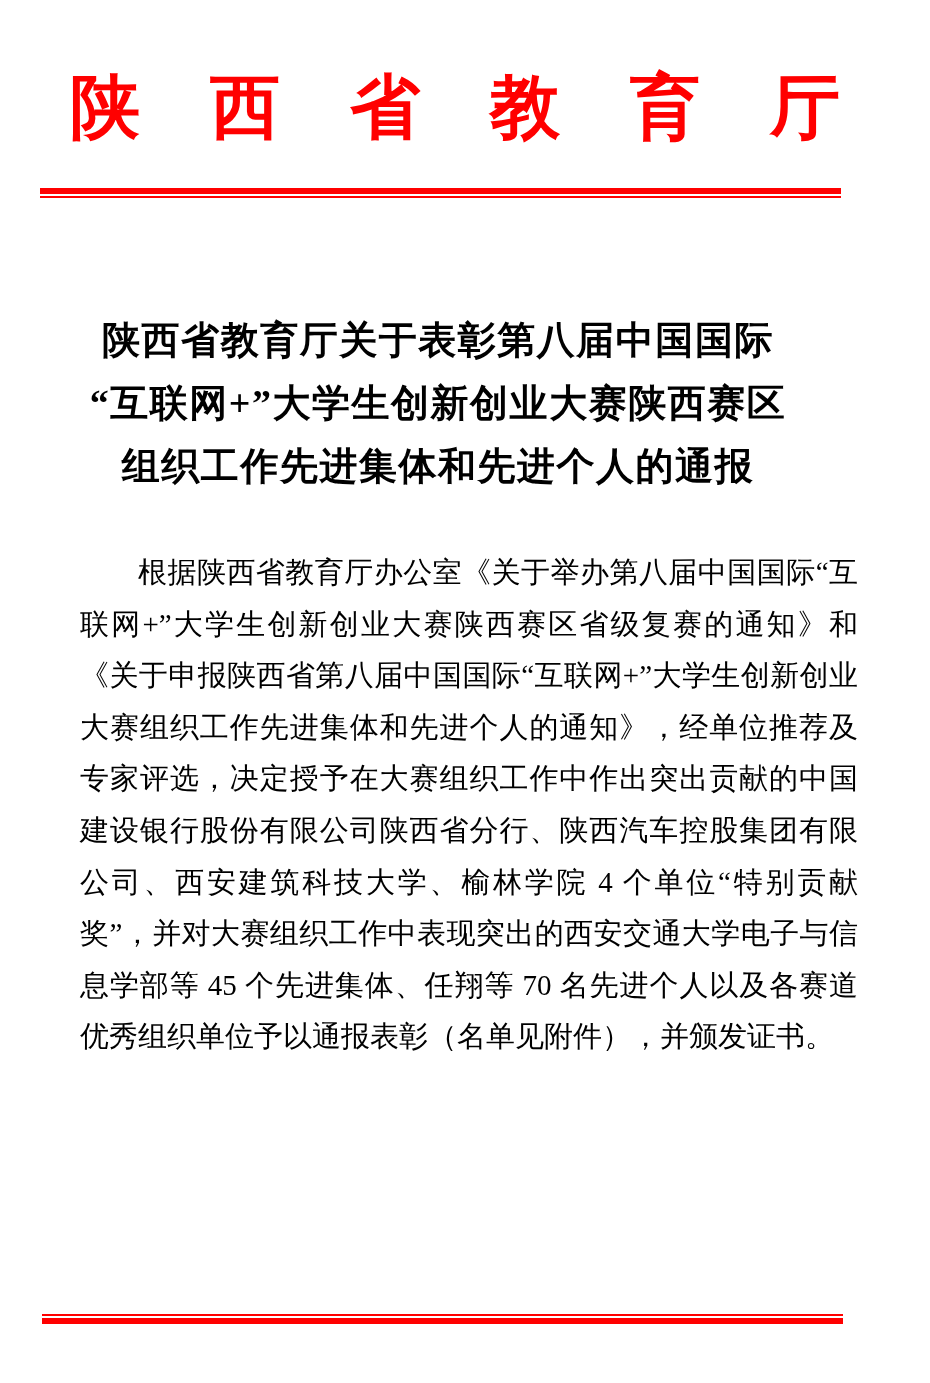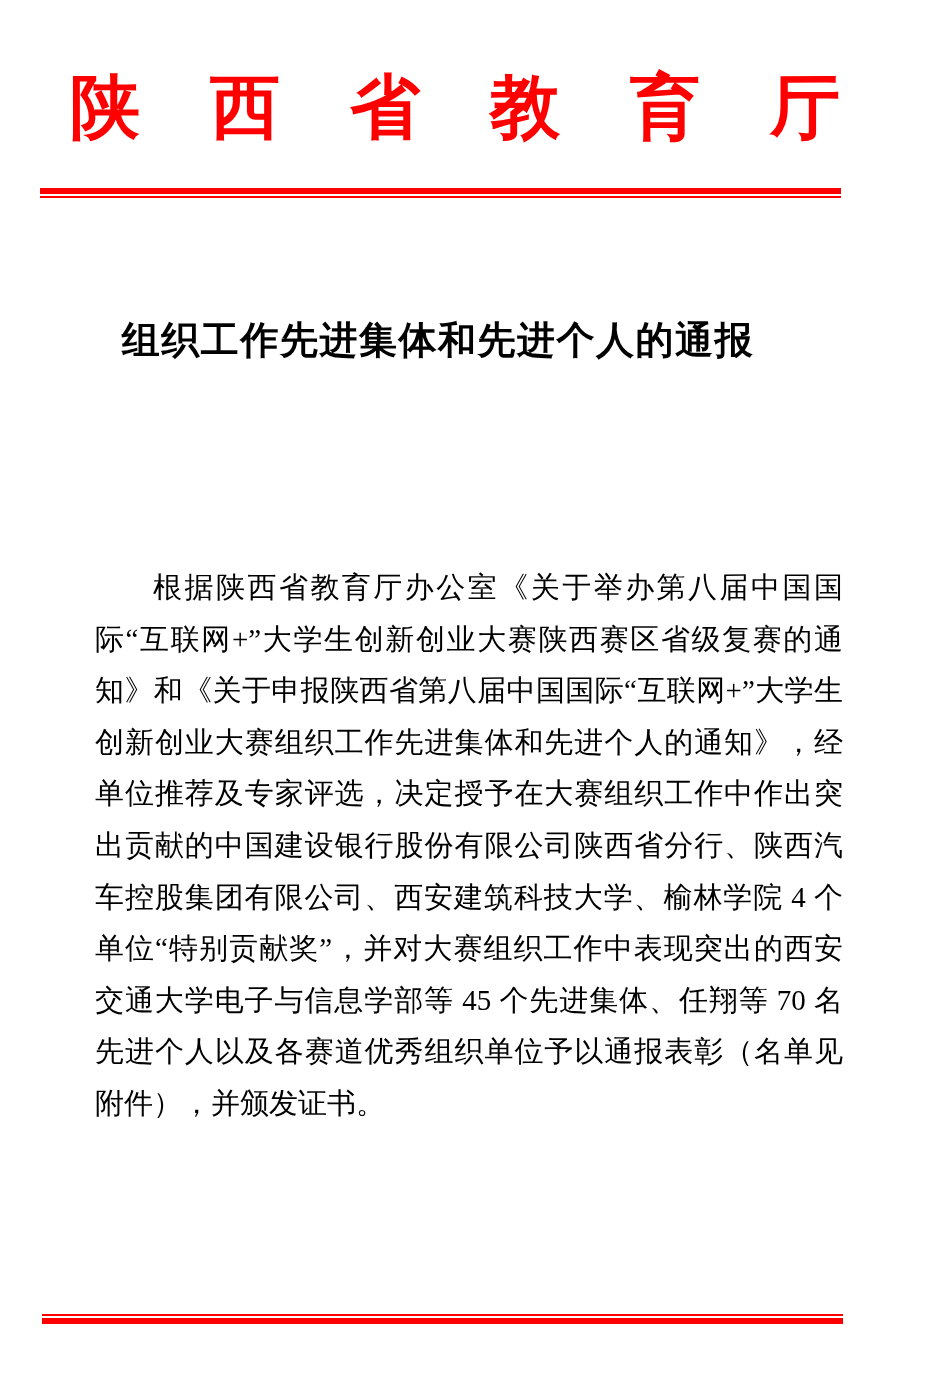--- a/index.html
+++ b/index.html
@@ -71,21 +71,21 @@
     left: 80px;
     width: 778px;
     font-size: 29px;
     line-height: 51.6px;
     text-align: justify;
   }
   .salutation {
     text-indent: 0;
   }
   .para {
-    margin: 15px;
+    margin: 0;
     text-indent: 2em;
   }
   .rule-bottom {
     position: absolute;
     top: 1314px;
     left: 42px;
     right: 33px;
     height: 2px;
     background: var(--page-bg);
     border-top: 2px solid var(--accent-red);
@@ -96,20 +96,22 @@
 <body>
 
 <div class="page">
 
   <div class="agency-header">陕西省教育厅</div>
 
   <div class="rule-top"></div>
 
 
   <div class="doc-title">
+    <div class="title-line">陕西省教育厅关于表彰第八届中国国际</div>
+    <div class="title-line">“互联网+”大学生创新创业大赛陕西赛区</div>
     <div class="title-line">组织工作先进集体和先进个人的通报</div>
   </div>
 
   <div class="doc-body">
     <p class="para">根据陕西省教育厅办公室《关于举办第八届中国国际“互联网+”大学生创新创业大赛陕西赛区省级复赛的通知》和《关于申报陕西省第八届中国国际“互联网+”大学生创新创业大赛组织工作先进集体和先进个人的通知》，经单位推荐及专家评选，决定授予在大赛组织工作中作出突出贡献的中国建设银行股份有限公司陕西省分行、陕西汽车控股集团有限公司、西安建筑科技大学、榆林学院 4 个单位“特别贡献奖”，并对大赛组织工作中表现突出的西安交通大学电子与信息学部等 45 个先进集体、任翔等 70 名先进个人以及各赛道优秀组织单位予以通报表彰（名单见附件），并颁发证书。</p>
   </div>
 
   <div class="rule-bottom"></div>
 
 </div>

